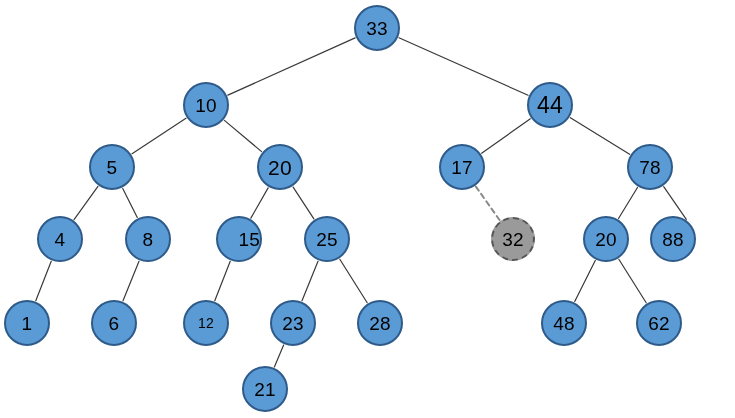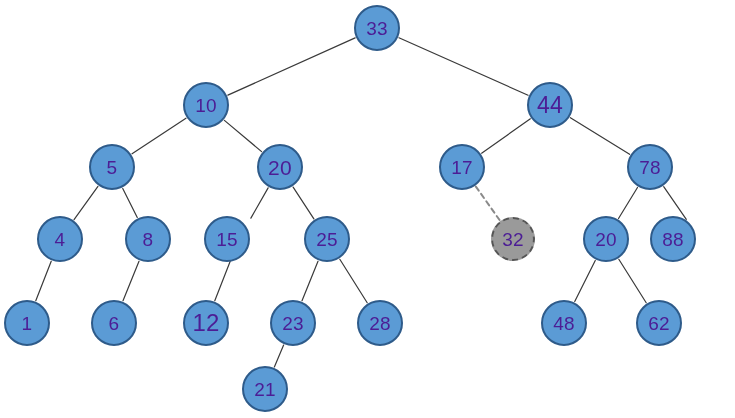--- a/index.html
+++ b/index.html
@@ -24,21 +24,21 @@
     width: 735px;
     height: 418px;
   }
   .node {
     position: absolute;
     border-radius: 50%;
     box-sizing: border-box;
     display: flex;
     align-items: center;
     justify-content: center;
-    color: #4c1d95;
+    color: #000000;
     font-weight: 400;
     letter-spacing: 0.2px;
     user-select: none;
   }
   .node-normal {
     background: #5b9bd5;
     border: 2px solid #2e5b8a;
   }
   .node-ghost {
     background: #9a9a9a;
@@ -97,42 +97,42 @@
       </div>
       <div class="node node-normal" style="left: 627px; top: 144px; width: 46px; height: 46px; font-size: 19px;">
         <span class="node-label">78</span>
       </div>
       <div class="node node-normal" style="left: 37px; top: 216px; width: 46px; height: 46px; font-size: 19px;">
         <span class="node-label">4</span>
       </div>
       <div class="node node-normal" style="left: 125px; top: 216px; width: 46px; height: 46px; font-size: 19px;">
         <span class="node-label">8</span>
       </div>
-      <div class="node node-normal" style="left: 204px; top: 216px; width: 46px; height: 46px; font-size: 19px;">
+      <div class="node node-normal" style="left: 216px; top: 216px; width: 46px; height: 46px; font-size: 19px; justify-content: flex-end;">
         <span class="node-label">15</span>
       </div>
       <div class="node node-normal" style="left: 304px; top: 216px; width: 46px; height: 46px; font-size: 19px;">
         <span class="node-label">25</span>
       </div>
       <div class="node node-ghost" style="left: 491px; top: 217px; width: 44px; height: 44px; font-size: 19px;">
         <span class="node-label">32</span>
       </div>
       <div class="node node-normal" style="left: 583px; top: 216px; width: 46px; height: 46px; font-size: 19px;">
         <span class="node-label">20</span>
       </div>
       <div class="node node-normal" style="left: 650px; top: 216px; width: 46px; height: 46px; font-size: 19px;">
         <span class="node-label">88</span>
       </div>
       <div class="node node-normal" style="left: 4px; top: 300px; width: 46px; height: 46px; font-size: 19px;">
         <span class="node-label">1</span>
       </div>
       <div class="node node-normal" style="left: 91px; top: 300px; width: 46px; height: 46px; font-size: 19px;">
         <span class="node-label">6</span>
       </div>
-      <div class="node node-normal" style="left: 183px; top: 300px; width: 46px; height: 46px; font-size: 24px;">
+      <div class="node node-normal" style="left: 183px; top: 300px; width: 46px; height: 46px; font-size: 14px;">
         <span class="node-label">12</span>
       </div>
       <div class="node node-normal" style="left: 270px; top: 300px; width: 46px; height: 46px; font-size: 19px;">
         <span class="node-label">23</span>
       </div>
       <div class="node node-normal" style="left: 357px; top: 300px; width: 46px; height: 46px; font-size: 19px;">
         <span class="node-label">28</span>
       </div>
       <div class="node node-normal" style="left: 541px; top: 300px; width: 46px; height: 46px; font-size: 19px;">
         <span class="node-label">48</span>

